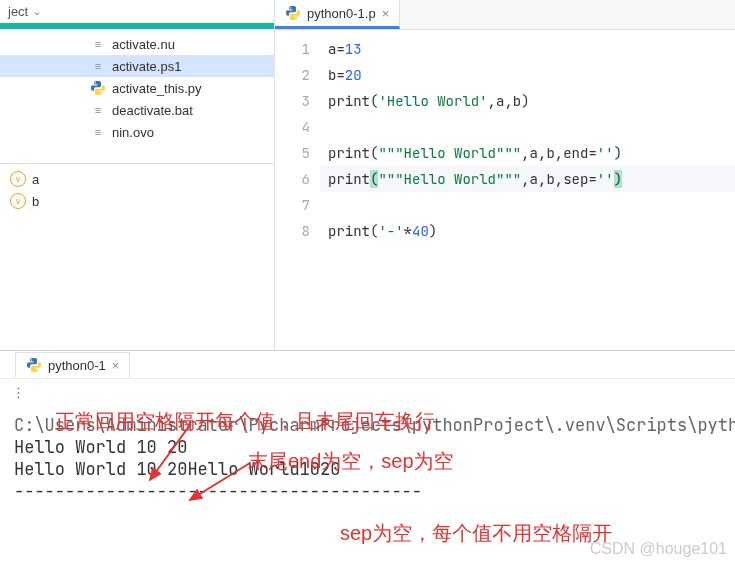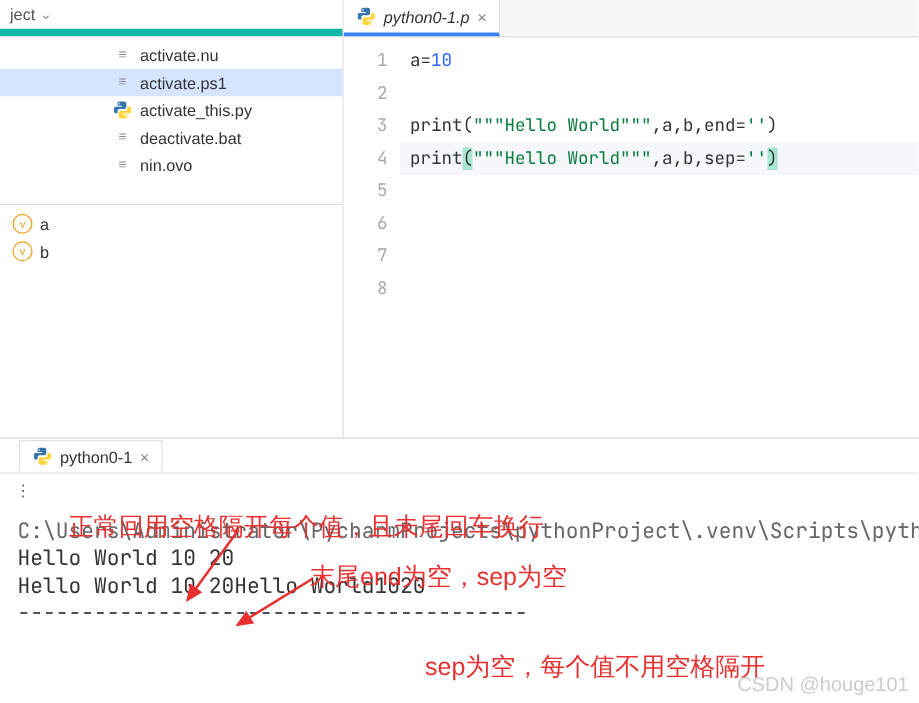--- a/index.html
+++ b/index.html
@@ -14,21 +14,21 @@
 .file-item.selected { background: #d5e5ff; }
 .file-icon { width: 16px; height: 16px; display: flex; align-items: center; justify-content: center; font-size: 11px; }
 .file-icon.txt { color: #888; }
 .file-icon.py svg { width: 14px; height: 14px; }
 .structure-section { margin-top: 20px; border-top: 1px solid #e0e0e0; padding-top: 4px; }
 .structure-title { padding: 6px 10px; color: #333; }
 .structure-item { display: flex; align-items: center; padding: 3px 10px; gap: 6px; }
 .var-icon { width: 16px; height: 16px; border: 1.5px solid #f0a020; border-radius: 50%; display: flex; align-items: center; justify-content: center; font-size: 9px; color: #f0a020; }
 .editor-panel { flex: 1; display: flex; flex-direction: column; }
 .tab-bar { display: flex; border-bottom: 1px solid #e0e0e0; background: #f7f7f7; height: 30px; }
-.tab { display: flex; align-items: center; padding: 0 10px; background: #fff; border-right: 1px solid #e0e0e0; gap: 6px; border-bottom: 3px solid #3b82f6; font-style: italic; }
+.tab { display: flex; align-items: center; padding: 0 10px; background: #fff; border-right: 1px solid #e0e0e0; gap: 6px; border-bottom: 3px solid #3b82f6; }
 .tab-close { color: #888; cursor: pointer; font-size: 13px; }
 .code-area { display: flex; font-family: "JetBrains Mono", "Consolas", monospace; font-size: 14px; }
 .gutter { width: 45px; text-align: right; padding: 6px 10px 6px 0; color: #aaa; line-height: 26px; background: #fff; }
 .code-lines { flex: 1; padding: 6px 0; line-height: 26px; }
 .line { padding: 0 8px; white-space: pre; }
 .line.hl { background: #f5f7fa; }
 .num { color: #2962ff; }
 .str { color: #0a7d3d; }
 .fn { color: #333; }
 .match { background: #a8e6cf; }
@@ -110,25 +110,28 @@
           <div>1</div>
           <div>2</div>
           <div>3</div>
           <div>4</div>
           <div>5</div>
           <div>6</div>
           <div>7</div>
           <div>8</div>
         </div>
       <div class="code-lines" id="code-lines">
-          <div class="line"><span>a=</span><span class="num">10</span></div>
+          <div class="line"><span>a=</span><span class="num">13</span></div>
+          <div class="line"><span>b=</span><span class="num">20</span></div>
+          <div class="line"><span class="fn">print</span><span>(</span><span class="str">'Hello World'</span><span>,a,b)</span></div>
           <div class="line">&nbsp;</div>
           <div class="line"><span class="fn">print</span><span>(</span><span class="str">"""Hello World"""</span><span>,a,b,end=</span><span class="str">''</span><span>)</span></div>
           <div class="line hl"><span class="fn">print</span><span class="match">(</span><span class="str">"""Hello World"""</span><span>,a,b,sep=</span><span class="str">''</span><span class="match">)</span></div>
           <div class="line">&nbsp;</div>
+          <div class="line"><span class="fn">print</span><span>(</span><span class="str">'-'</span><span>*</span><span class="num">40</span><span>)</span></div>
         </div>
     </div>
   </div>
 </div>
 
 <div class="bottom">
   <div class="run-tabs">
     <div class="run-tab">
       <span class="file-icon py">
         <svg viewBox="0 0 16 16">

